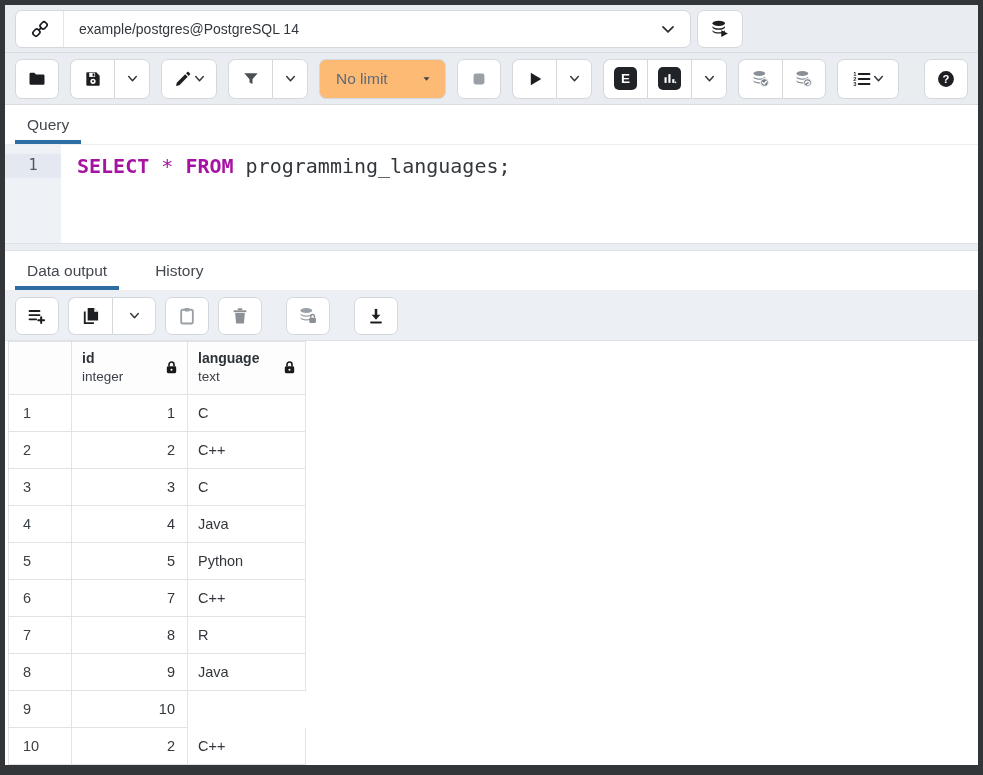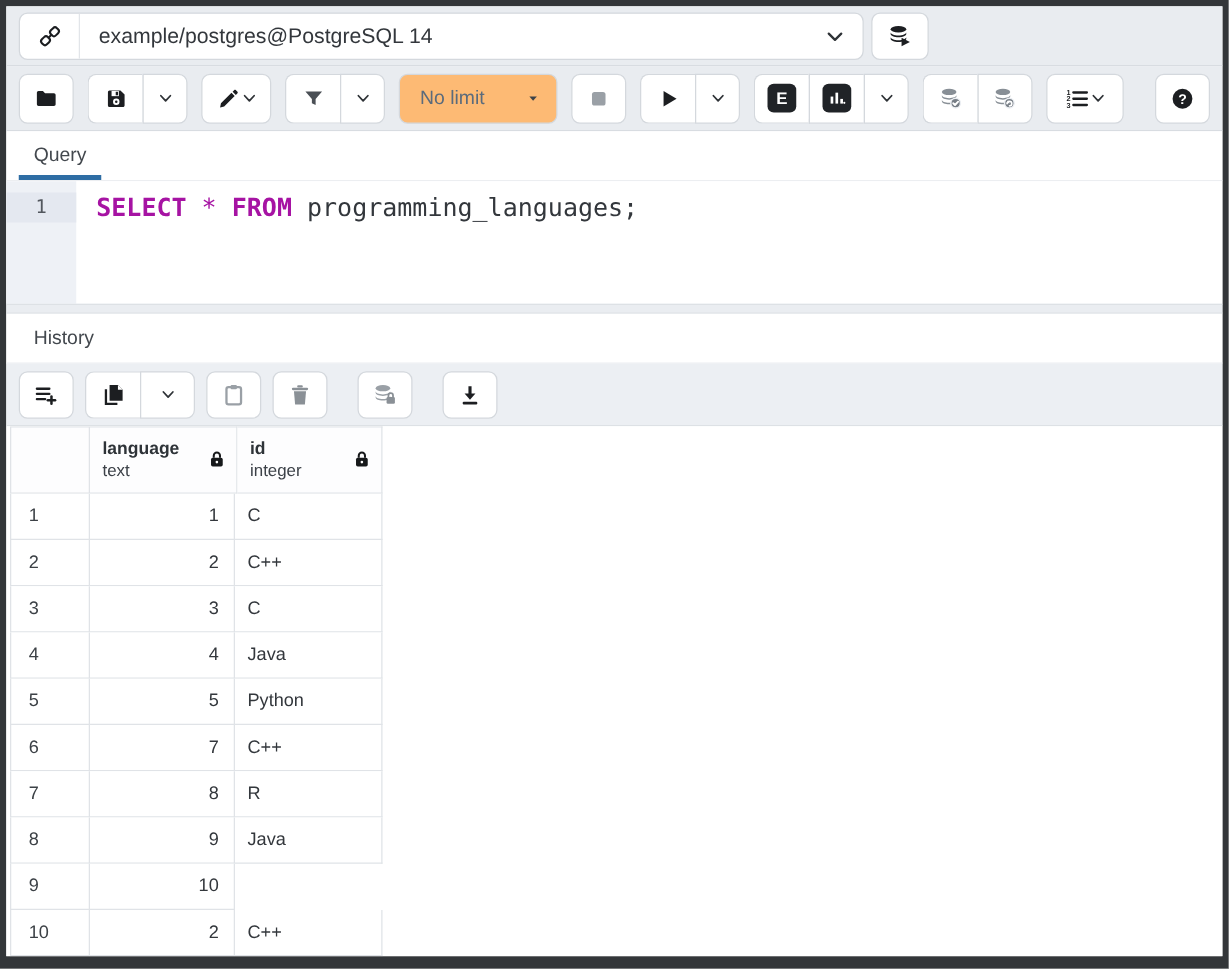--- a/index.html
+++ b/index.html
@@ -19,21 +19,21 @@
   }
   .conn-combo {
     height:38px; width:676px; background:#fff;
     border:1px solid #d4d8dd; border-radius:7px;
     display:flex; align-items:center; overflow:hidden;
   }
   .conn-combo .icon-cell {
     width:48px; height:100%; display:flex; align-items:center; justify-content:center;
     border-right:1px solid #e2e5e9;
   }
-  .conn-combo .label-cell { flex:1; padding-left:15px; font-size:17px; color:#33373c; }
+  .conn-combo .label-cell { flex:1; padding-left:15px; font-size:14px; color:#33373c; }
   .conn-combo .chev-cell { width:44px; display:flex; align-items:center; justify-content:center; }
   .sq-btn {
     height:38px; min-width:46px; background:#fff;
     border:1px solid #d4d8dd; border-radius:7px;
     display:flex; align-items:center; justify-content:center;
   }
   
   .toolbar {
     height:52px; flex:0 0 52px; background:#e9ecf0;
     display:flex; align-items:center; padding:0 10px; gap:11px;
@@ -311,20 +311,23 @@
   <div class="editor">
     <div class="gutter">
       <div class="ln">1</div>
     </div>
     <div class="code"><span class="kw">SELECT</span> <span class="op">*</span> <span class="kw">FROM</span><span> programming_languages;</span></div>
   </div>
 
   <div class="splitter"></div>
 
   <div class="tabs-row">
+    <div class="tab active">
+      <span>Data output</span>
+    </div>
     <div class="tab">
       <span>History</span>
     </div>
   </div>
 
   <div class="res-toolbar">
     <div class="tb-group">
       <div class="tb-btn">
         <svg class="ic" viewBox="0 0 24 24">
           <g stroke="#1c1e21" stroke-width="2.2" stroke-linecap="round">
@@ -393,46 +396,46 @@
           <rect x="5" y="18.5" width="14" height="2.6" rx="1" fill="#1c1e21"></rect>
         </svg>
       </div>
     </div>
   </div>
 
   <div class="grid-area">
     <div class="grid">
       <div class="g-row g-head">
         <div class="g-cell col-num"></div>
+        <div class="g-cell col-id">
+          <div class="hdr-inner">
+            <div class="hdr-text">
+              <span class="hdr-name">id</span>
+              <span class="hdr-type">integer</span>
+            </div>
+            <svg class="ic-lock" viewBox="0 0 24 24">
+              <rect x="4.5" y="10" width="15" height="11" rx="2.2" fill="#17191b"></rect>
+              <path d="M8 10V7.2a4 4 0 0 1 8 0V10" fill="none" stroke="#17191b" stroke-width="2.6"></path>
+              <circle cx="12" cy="15.5" r="1.7" fill="#fff"></circle>
+            </svg>
+          </div>
+        </div>
         <div class="g-cell col-lang">
           <div class="hdr-inner">
             <div class="hdr-text">
               <span class="hdr-name">language</span>
               <span class="hdr-type">text</span>
             </div>
             <svg class="ic-lock" viewBox="0 0 24 24">
               <rect x="4.5" y="10" width="15" height="11" rx="2.2" fill="#17191b"></rect>
               <path d="M8 10V7.2a4 4 0 0 1 8 0V10" fill="none" stroke="#17191b" stroke-width="2.6"></path>
               <circle cx="12" cy="15.5" r="1.7" fill="#fff"></circle>
             </svg>
           </div>
         </div>
-        <div class="g-cell col-id">
-          <div class="hdr-inner">
-            <div class="hdr-text">
-              <span class="hdr-name">id</span>
-              <span class="hdr-type">integer</span>
-            </div>
-            <svg class="ic-lock" viewBox="0 0 24 24">
-              <rect x="4.5" y="10" width="15" height="11" rx="2.2" fill="#17191b"></rect>
-              <path d="M8 10V7.2a4 4 0 0 1 8 0V10" fill="none" stroke="#17191b" stroke-width="2.6"></path>
-              <circle cx="12" cy="15.5" r="1.7" fill="#fff"></circle>
-            </svg>
-          </div>
-        </div>
       </div>
 
       <div class="g-body">
         <div class="g-row">
           <div class="g-cell col-num">1</div>
           <div class="g-cell col-id">1</div>
           <div class="g-cell col-lang">C</div>
         </div>
         <div class="g-row">
           <div class="g-cell col-num">2</div>

